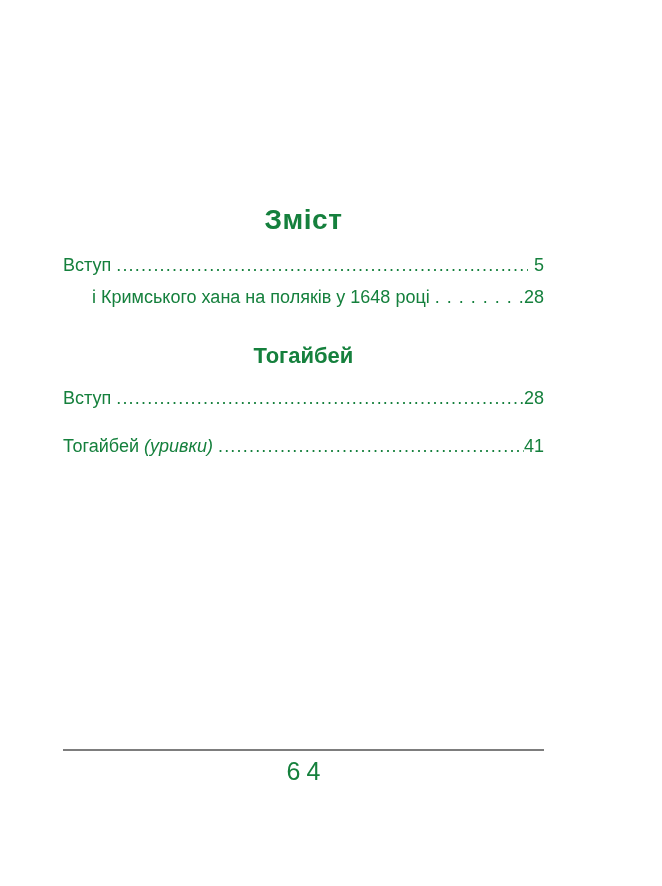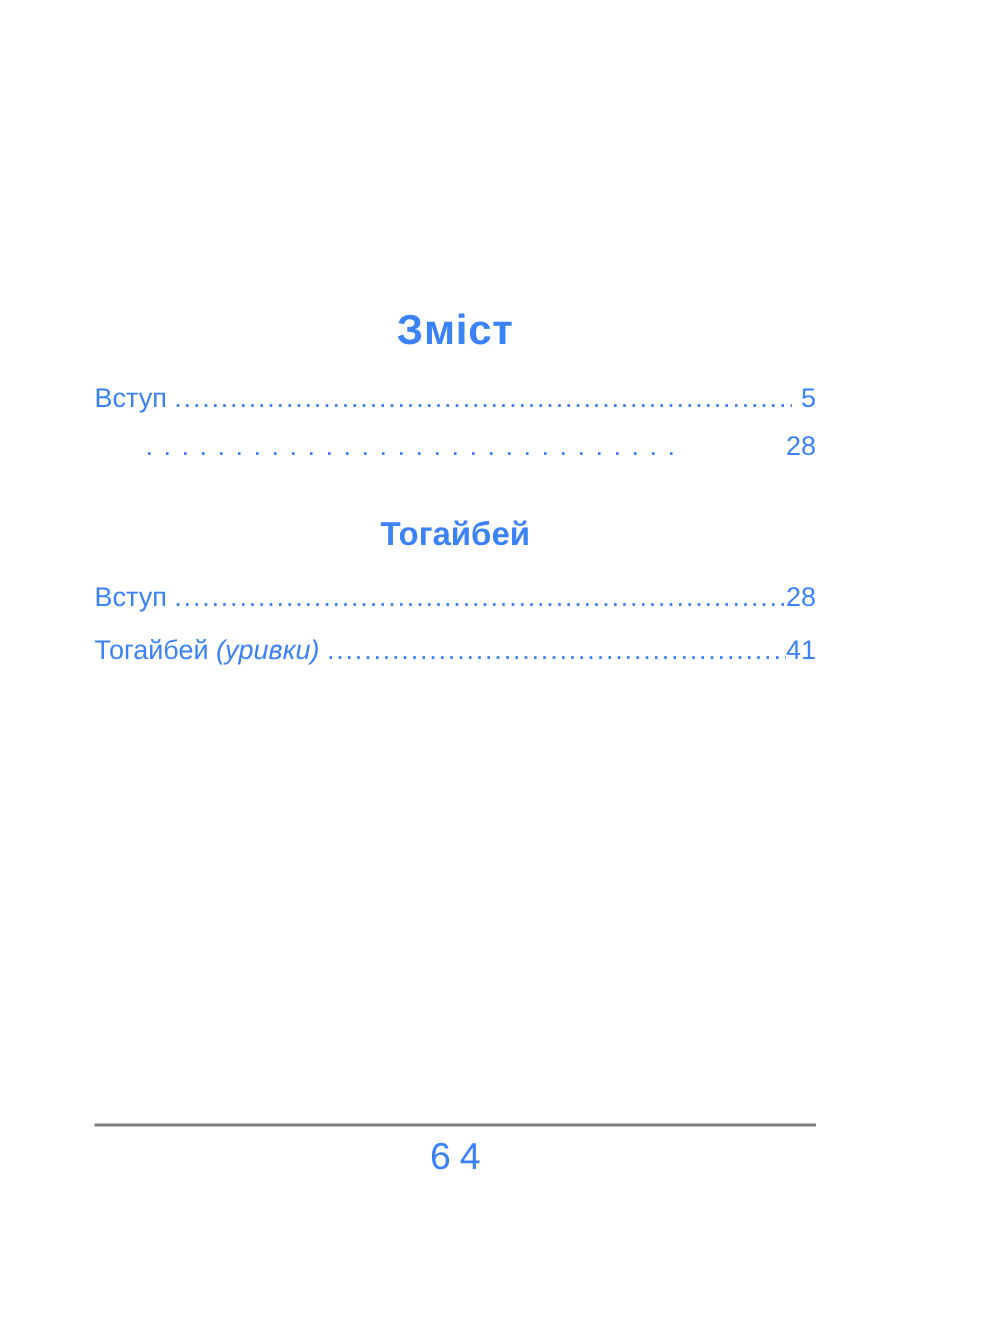--- a/index.html
+++ b/index.html
@@ -2,21 +2,21 @@
 <html><head>
 <meta charset="utf-8">
 <style>
   * { margin: 0; padding: 0; box-sizing: border-box; }
   html, body { background: #ffffff; }
   .page {
     position: relative;
     width: 662px;
     height: 886px;
     background: #ffffff;
-    color: #3b82f6;
+    color: #15803d;
     font-family: "Liberation Sans", "DejaVu Sans", sans-serif;
     overflow: hidden;
   }
   .column {
     position: absolute;
     left: 63px;
     top: 0;
     width: 481px;
   }
   .toc-title {
@@ -34,21 +34,21 @@
     line-height: 26px;
   }
   .heading-1 { margin-top: 32px; }
   .heading-2 { margin-top: 34px; }
   .toc-rows { margin-top: 9px; }
   .toc-row {
     display: flex;
     align-items: baseline;
     font-size: 18px;
     line-height: 24px;
-    margin-top: 11px;
+    margin-top: 24px;
   }
   .toc-row:first-child { margin-top: 17px; text-align: right; }
   .entry-title { white-space: nowrap; }
   .entry-title em { font-style: italic; }
   .leader {
     flex: 1;
     overflow: hidden;
     white-space: nowrap;
     margin-left: 5px;
     min-width: 10px;
@@ -103,20 +103,21 @@
 
     <div class="toc-rows">
       <div class="toc-row">
         <span class="entry-title">Вступ</span>
         <span class="leader dense"></span>
         <span class="page-num gap">5</span>
       </div>
 
       <div class="entry-multiline">
         <div class="entry-line2">
+          <span class="entry-title">і Кримського хана на поляків у 1648 році</span>
           <span class="leader spaced"></span>
           <span class="page-num">28</span>
         </div>
       </div>
     </div>
 
     <div class="section-heading heading-2">Тогайбей</div>
 
     <div class="toc-rows">
       <div class="toc-row">

